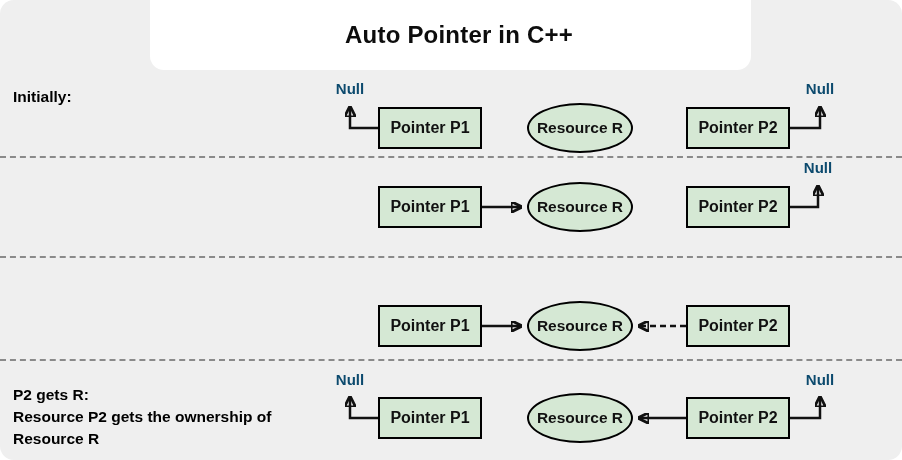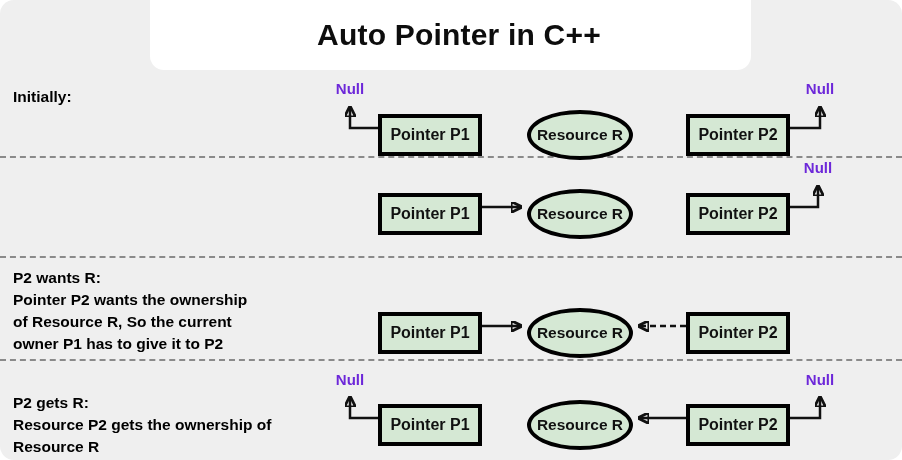--- a/index.html
+++ b/index.html
@@ -13,56 +13,55 @@
     overflow: hidden;
   }
   .title-card {
     position: absolute;
     left: 150px; top: 0; width: 601px; height: 70px;
     background: #ffffff;
     border-radius: 0 0 14px 14px;
     display: flex; align-items: center; justify-content: center;
   }
   .title-card .title {
-    font-size: 30px; font-weight: 800; color: #0d0d0d; letter-spacing: 0.2px; margin-left: 17px;
+    font-size: 24px; font-weight: 800; color: #0d0d0d; letter-spacing: 0.2px; margin-left: 17px;
   }
   .row-text {
     position: absolute;
     left: 13px;
     color: #000000;
     font-size: 15.5px;
     font-weight: 700;
     line-height: 22px;
   }
   .separator {
     position: absolute;
     left: 0; width: 902px; height: 0;
     border-top: 2px dashed #8a8a8a;
   }
   .node {
     position: absolute;
     box-sizing: border-box;
     background: #d5e8d4;
-    border: 4px solid #000000;
+    border: 2px solid #000000;
     color: #111111;
     font-size: 16px;
     font-weight: 700;
     display: flex; align-items: center; justify-content: center;
     white-space: nowrap;
-    margin-top: 7px;
   }
   .box { width: 104px; height: 42px; }
   .oval { width: 106px; height: 50px; border-radius: 50%; font-size: 15.5px; }
   .null-label {
     position: absolute;
     width: 44px;
     text-align: center;
     font-size: 15px;
     font-weight: 700;
-    color: #6d28d9;
+    color: #0c4a6e;
   }
   svg.connectors {
     position: absolute;
     left: 0; top: 0;
     pointer-events: none;
   }
   svg.connectors path {
     stroke: #111111;
     stroke-width: 2.5;
     fill: none;
@@ -80,28 +79,22 @@
 
   <div class="separator" style="top:156px"></div>
   <div class="separator" style="top:256px"></div>
   <div class="separator" style="top:359px"></div>
 
   <div class="row-text" style="top:86px">
     <div>Initially:</div>
   </div>
 
 
-  <div class="row-text" style="top:267px">
-    <div>P2 wants R:</div>
-    <div>Pointer P2 wants the ownership</div>
-    <div>of Resource R, So the current</div>
-    <div>owner P1 has to give it to P2</div>
-  </div>
 
-  <div class="row-text" style="top:392px">
+  <div class="row-text" style="top:384px">
     <div>P2 gets R:</div>
     <div>Resource P2 gets the ownership of</div>
     <div>Resource R</div>
   </div>
 
   <div class="node box" style="left:378px;top:107px">Pointer P1</div>
   <div class="node oval" style="left:527px;top:103px">Resource R</div>
   <div class="node box" style="left:686px;top:107px">Pointer P2</div>
   <div class="null-label" style="left:328px;top:80px">Null</div>
   <div class="null-label" style="left:798px;top:80px">Null</div>

